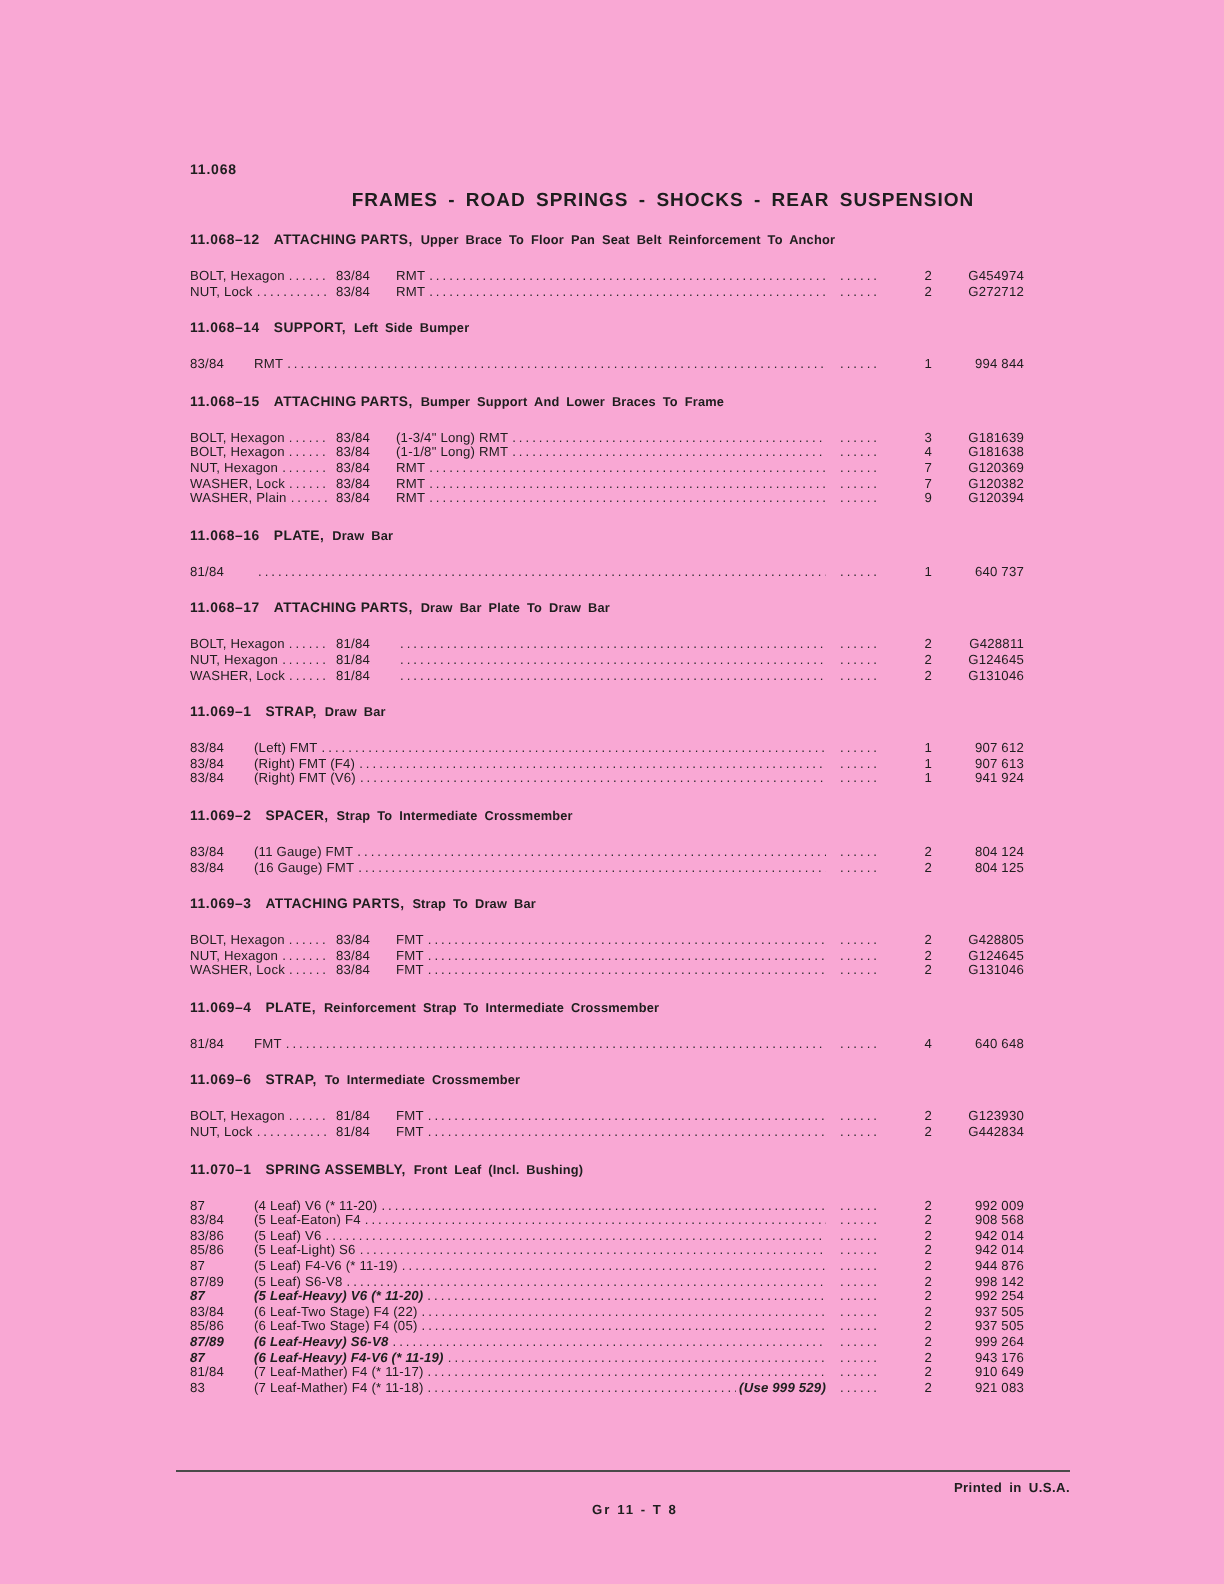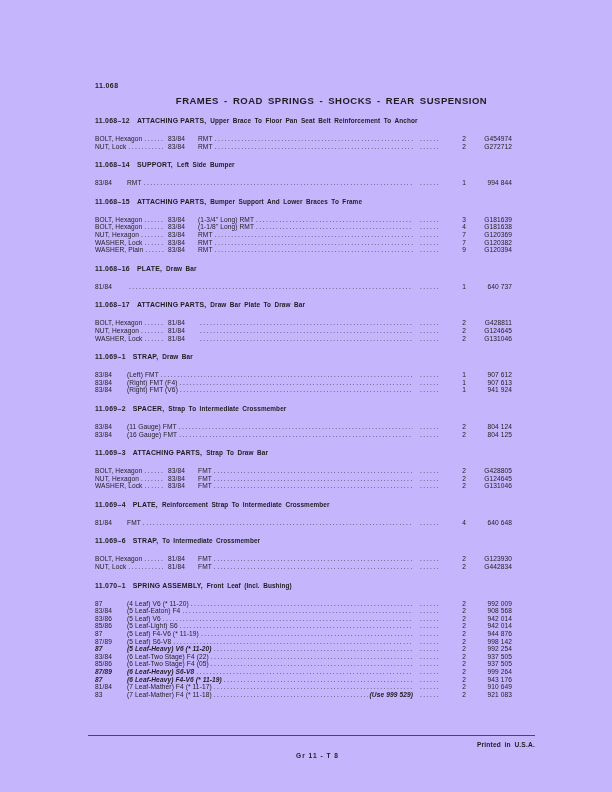--- a/index.html
+++ b/index.html
@@ -1,17 +1,17 @@
 <!DOCTYPE html>
 <html><head>
 <meta charset="utf-8">
 <style>
   html,body{margin:0;padding:0;background:#ffffff;}
   .sheet{
-    position:relative;width:612px;height:792px;background:#c4b5fd;
+    position:relative;width:612px;height:792px;background:#f9a8d4;
     font-family:"Liberation Sans",sans-serif;color:#1e1e1e;
     box-sizing:border-box;padding:82px 0 0 95px;overflow:hidden;
   }
   .page-number{font-size:7px;font-weight:700;letter-spacing:.4px;}
   .title{
     font-size:9.5px;font-weight:700;letter-spacing:.5px;word-spacing:2px;
     text-align:center;width:417px;margin:6px 0 0 28px;white-space:nowrap;
   }
   .section-heading{margin:8px 0 10px;white-space:nowrap;line-height:8px;}
   .sec-num{font-weight:700;font-size:6.9px;margin-right:7px;letter-spacing:.3px;}

